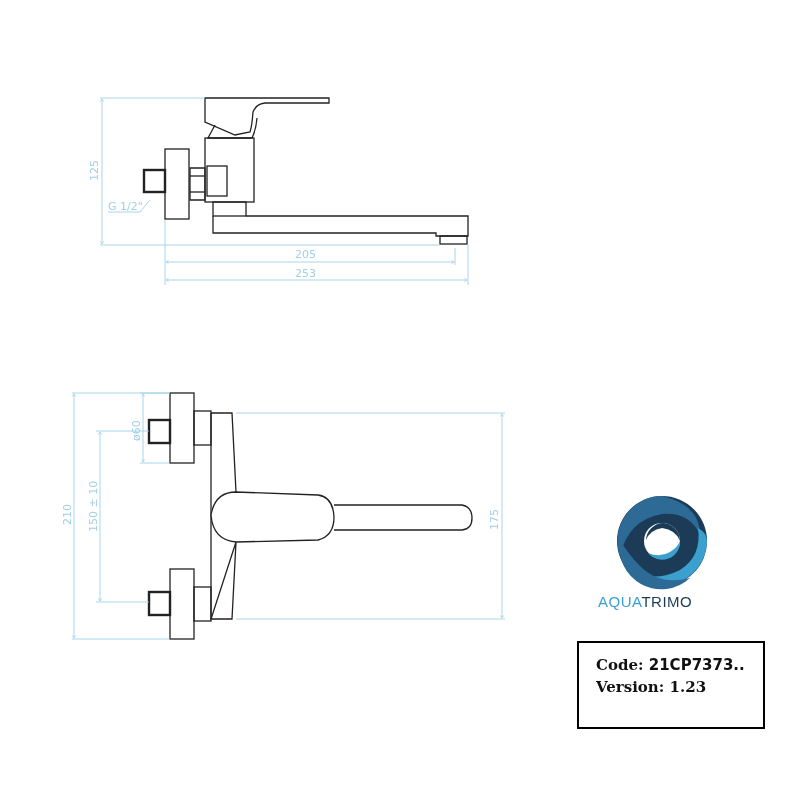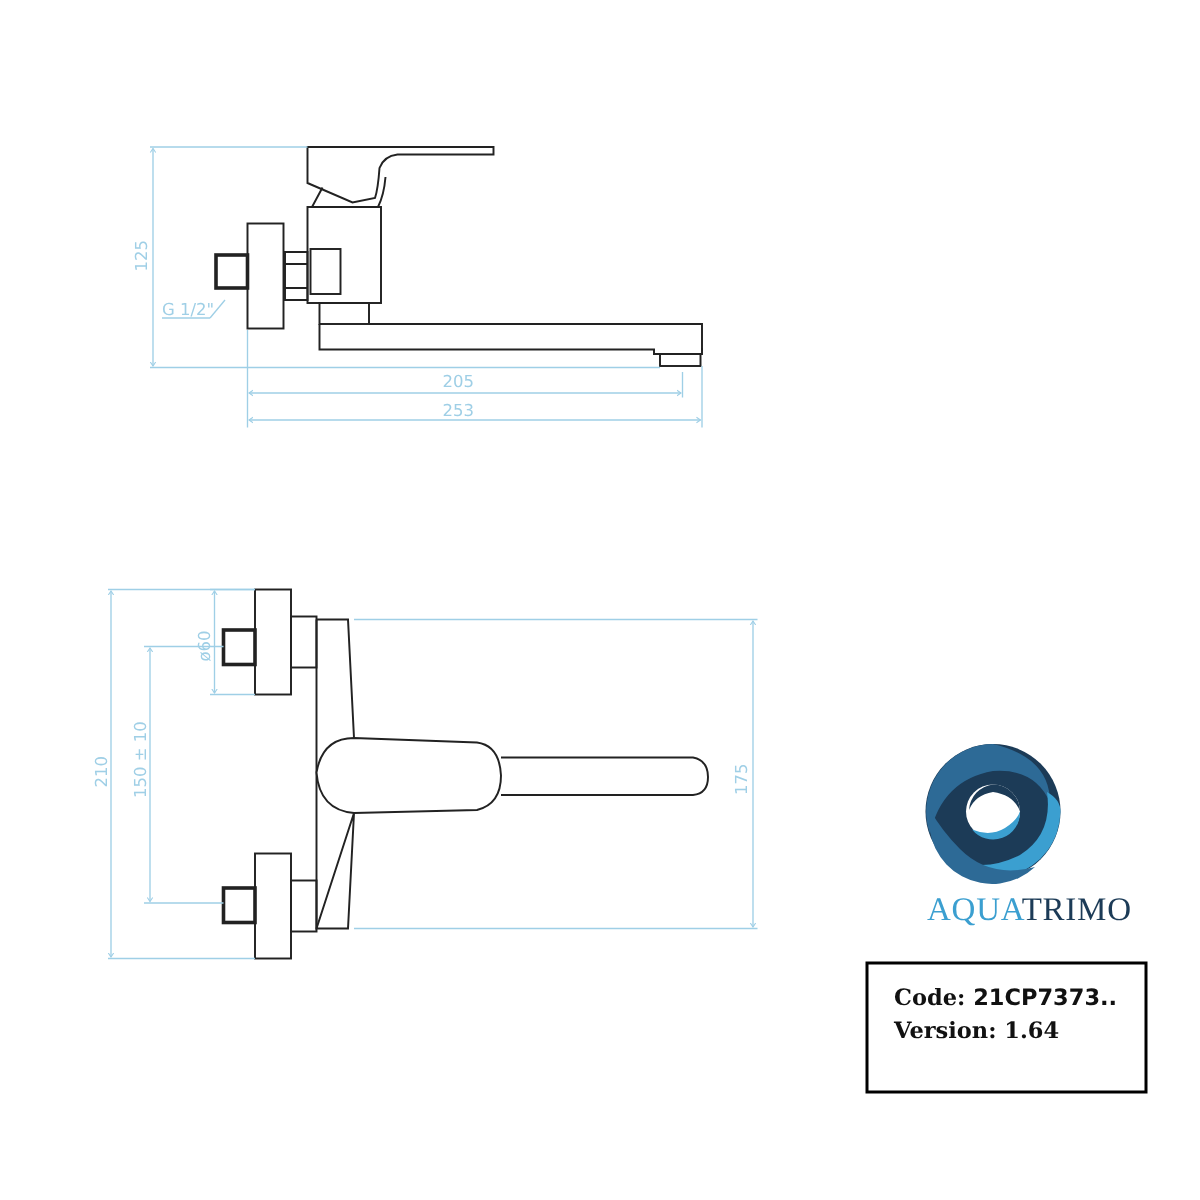--- a/index.html
+++ b/index.html
@@ -1,19 +1,19 @@
 <!DOCTYPE html>
 <html><head>
 <meta charset="utf-8">
 <style>
   html, body { margin: 0; padding: 0; background: #ffffff; }
   body { width: 800px; height: 800px; position: relative; overflow: hidden; font-family: "DejaVu Sans", sans-serif; }
   svg.drawing { position: absolute; left: 0; top: 0; }
   .dim-text { font-family: "DejaVu Sans", sans-serif; font-size: 11px; fill: #9fcfe6; }
-  .logo-text { position: absolute; left: 598px; top: 593px; font-family: Liberation Serif, serif; font-size: 22px; letter-spacing: 0.5px; margin-left: 20px; }
+  .logo-text { position: absolute; left: 598px; top: 593px; font-family: Liberation Sans, sans-serif; font-size: 15px; letter-spacing: 0.5px; }
   .logo-aqua { color: #3b9fd0; }
   .logo-trimo { color: #1c3b57; }
   .info-box { position: absolute; left: 577px; top: 641px; width: 188px; height: 88px; border: 2px solid #000; box-sizing: border-box; padding: 11px 0 0 17px; font-family: "DejaVu Serif", serif; font-weight: bold; font-size: 15px; color: #111; line-height: 22px; }
   .info-box .val-code { font-family: "DejaVu Sans", sans-serif; font-weight: bold; }
 </style>
 </head>
 <body>
 
 <svg class="drawing" width="800" height="800" viewBox="0 0 800 800">
   <defs>
@@ -110,15 +110,15 @@
   <span class="logo-aqua">AQUA</span><span class="logo-trimo">TRIMO</span>
 </div>
 
 <div class="info-box">
   <div>
     <span>Code:</span>
     <span class="val-code">21CP7373..</span>
   </div>
   <div>
     <span>Version:</span>
-    <span>1.64</span>
+    <span>1.23</span>
   </div>
 </div>
 
 </body></html>

